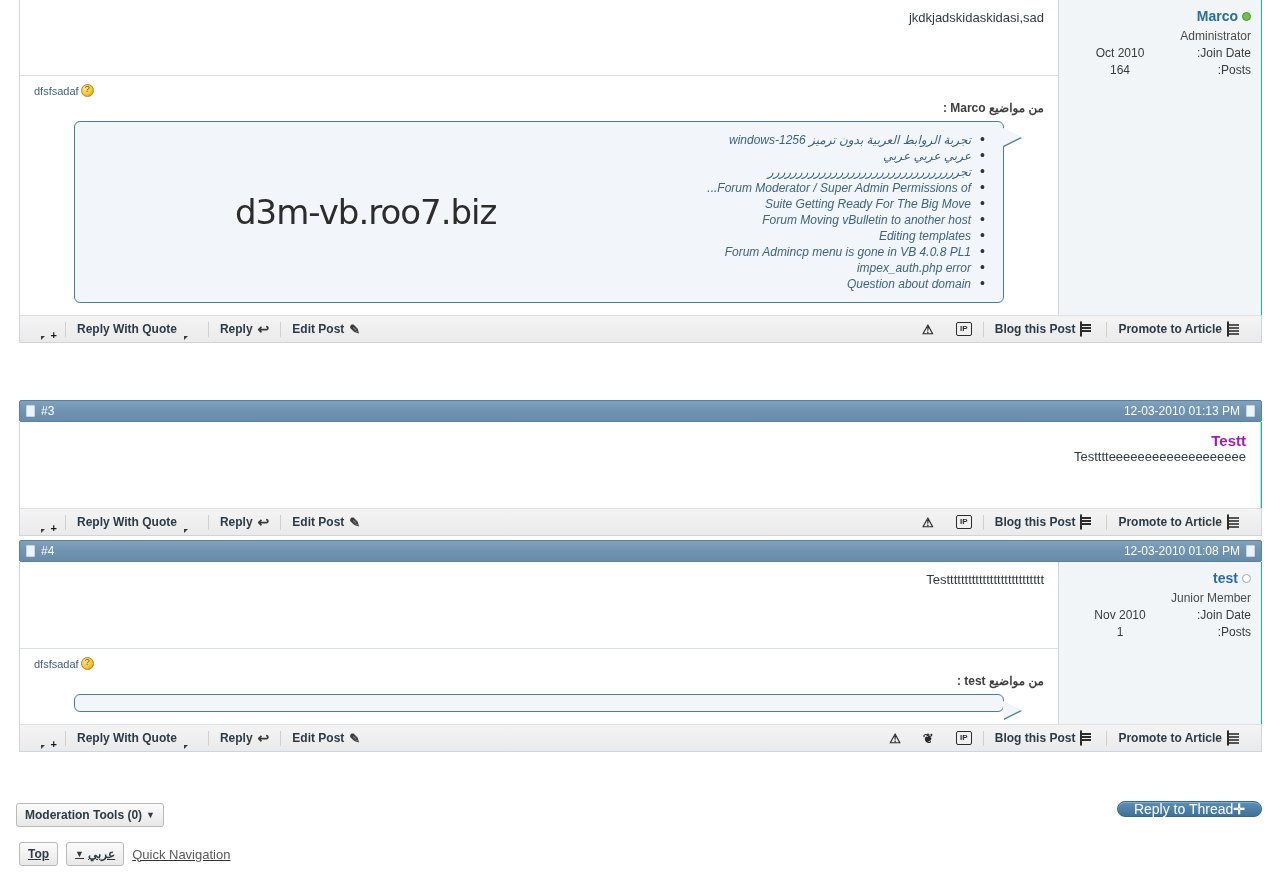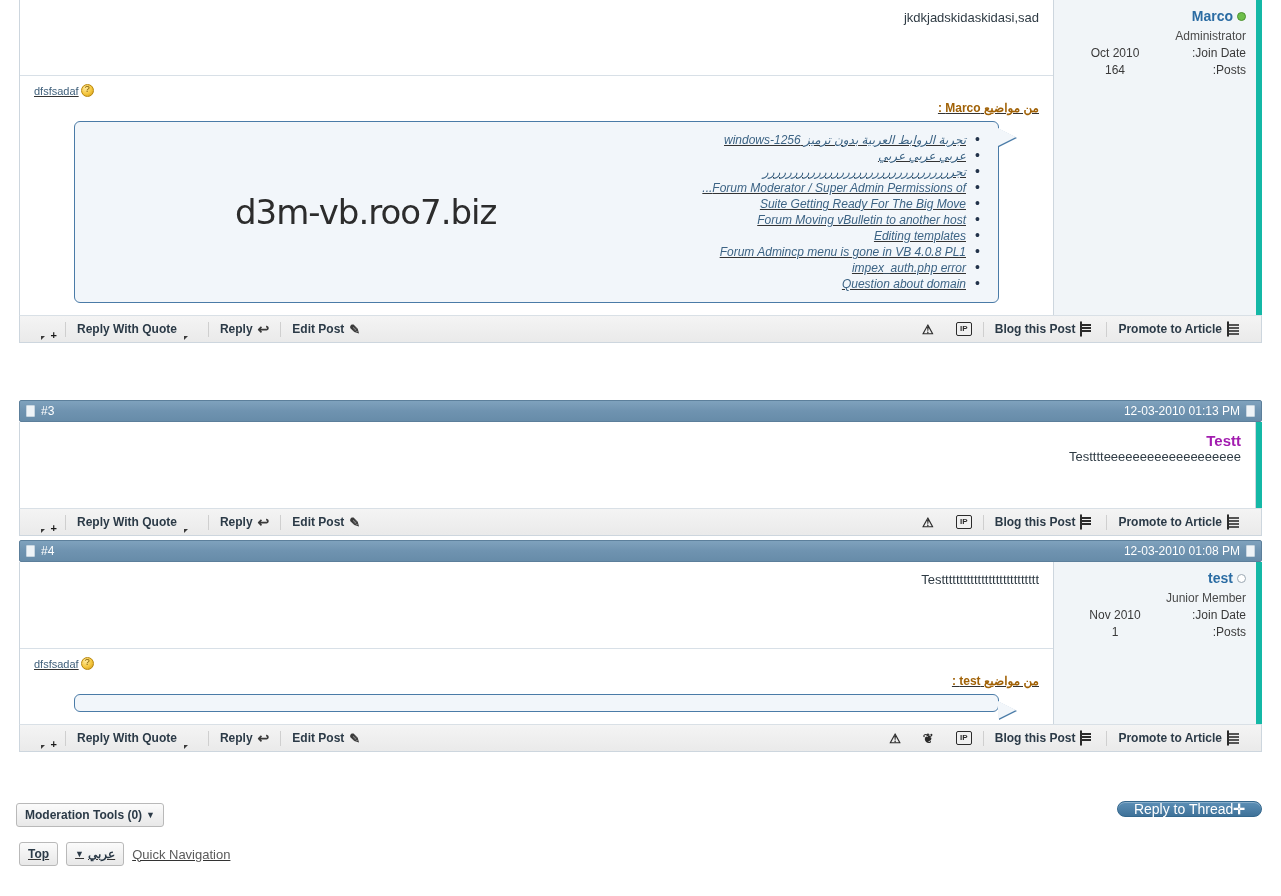--- a/index.html
+++ b/index.html
@@ -31,21 +31,21 @@
   .post-head .right { margin-left: auto; display: flex; align-items: center; gap: 6px; }
   .pagebox-icon {
     display: inline-block; width: 9px; height: 12px;
     background: #eef3f7; border: 1px solid #c7d5e0; border-radius: 1px;
   }
   .post-num { font-weight: normal; color:#ffffff; }
 
   .post-body {
     display: flex; direction: ltr;
     border-left: 1px solid #cdd6de;
-    border-right: 6px solid #14b8a6;
+    border-right: 1px solid #14b8a6;
     background: #ffffff;
   }
   .post-main {
     flex: 1 1 auto;
     background: #ffffff;
     border-right: 1px solid #cdd6de;
     position: relative;
   }
   .post-side {
     width: 202px; flex: 0 0 202px;
@@ -63,29 +63,29 @@
   .status-off { background: #ffffff; border: 1px solid #9aa7b2; }
   .usertitle { margin-top: 5px; color: #4a4a4a; font-size: 12px; }
   .statrow { margin-top: 3px; display: flex; direction: rtl; font-size: 12px; color: #3a3a3a; }
   .statrow .lbl { width: 78px; text-align: right; }
   .statrow .val { flex: 1; text-align: center; }
 
   .posttext { padding: 10px 14px; text-align: right; direction: rtl; color: #2f3b44; font-size: 13px; }
   .posttext .big { font-weight: bold; font-size: 15px; color: #a21caf; }
 
   
-  .sigwrap { border-top: 1px solid #d8e0e7; padding: 8px 14px 12px 14px; text-align: right; direction: rtl; text-decoration: underline; }
+  .sigwrap { border-top: 1px solid #d8e0e7; padding: 8px 14px 12px 14px; text-align: right; direction: rtl; }
   .siguser { font-size: 11px; color: #41617c; display: flex; justify-content: flex-end; align-items: center; gap: 2px; }
   .coin {
     display:inline-block; width: 13px; height: 13px; border-radius: 50%;
     background: radial-gradient(circle at 35% 30%, #ffe89a 0%, #f5c63c 55%, #c9951c 100%);
     border: 1px solid #b8860b; position: relative;
   }
   .coin::after { content:"?"; position:absolute; left:3px; top:-1px; font-size:9px; color:#7a5a08; }
-  .sigtitle { font-size: 12px; color: #a16207; margin-top: 4px; font-weight: bold; direction: rtl; }
+  .sigtitle { font-size: 12px; color: #404040; margin-top: 4px; font-weight: bold; direction: rtl; }
 
   .quotebox {
     margin-top: 6px; position: relative;
     border: 1px solid #4a7ba7;
     border-radius: 6px;
     background: #f2f6fa;
     padding: 10px 18px 10px 18px;
     min-height: 30px;
   }
   .quotebox .tail {

